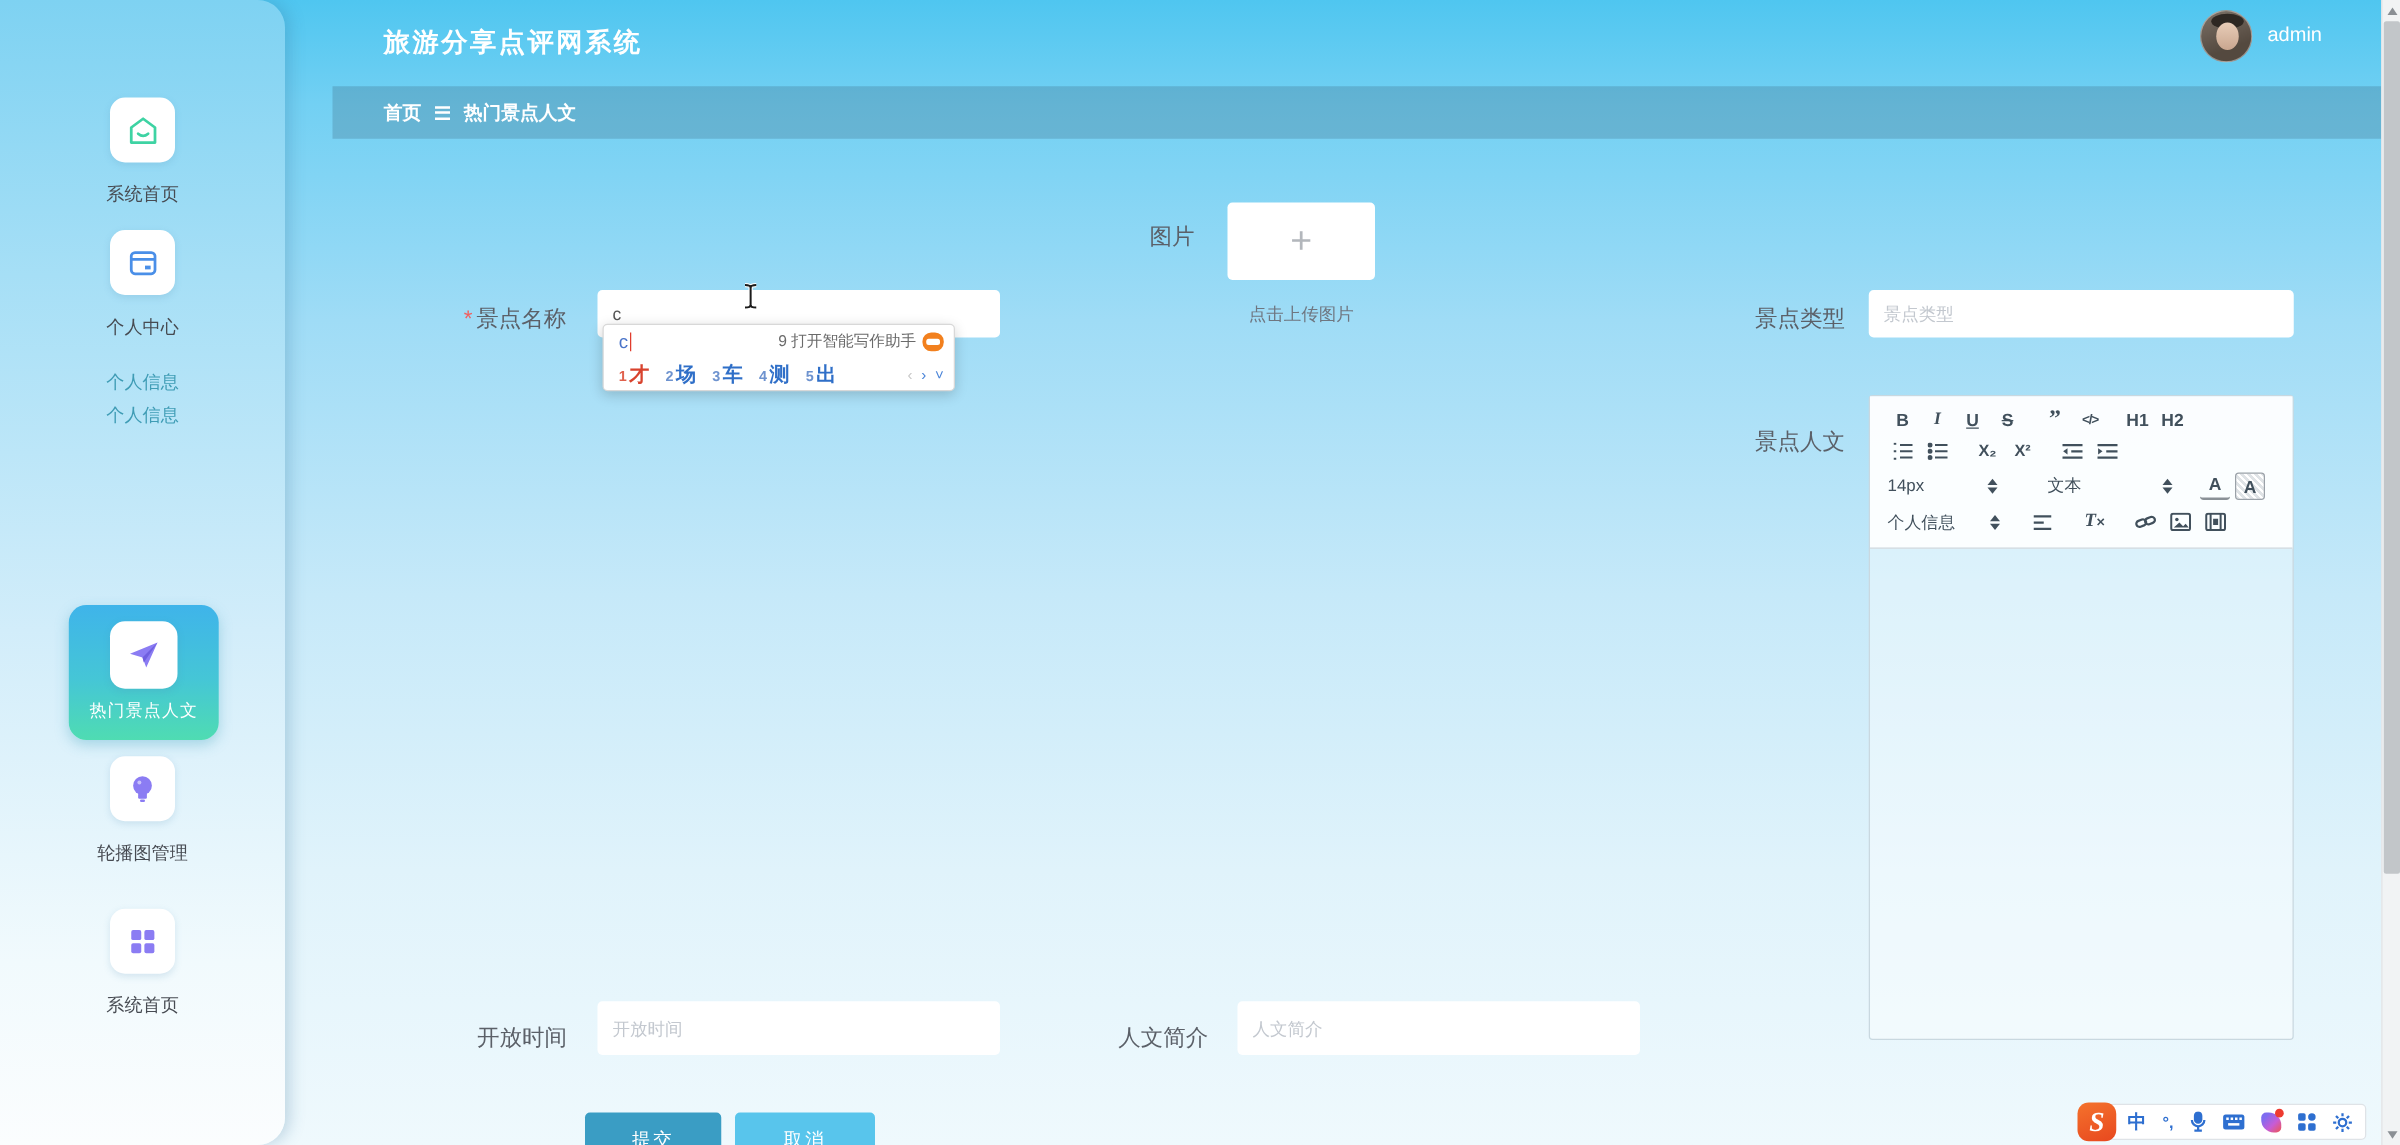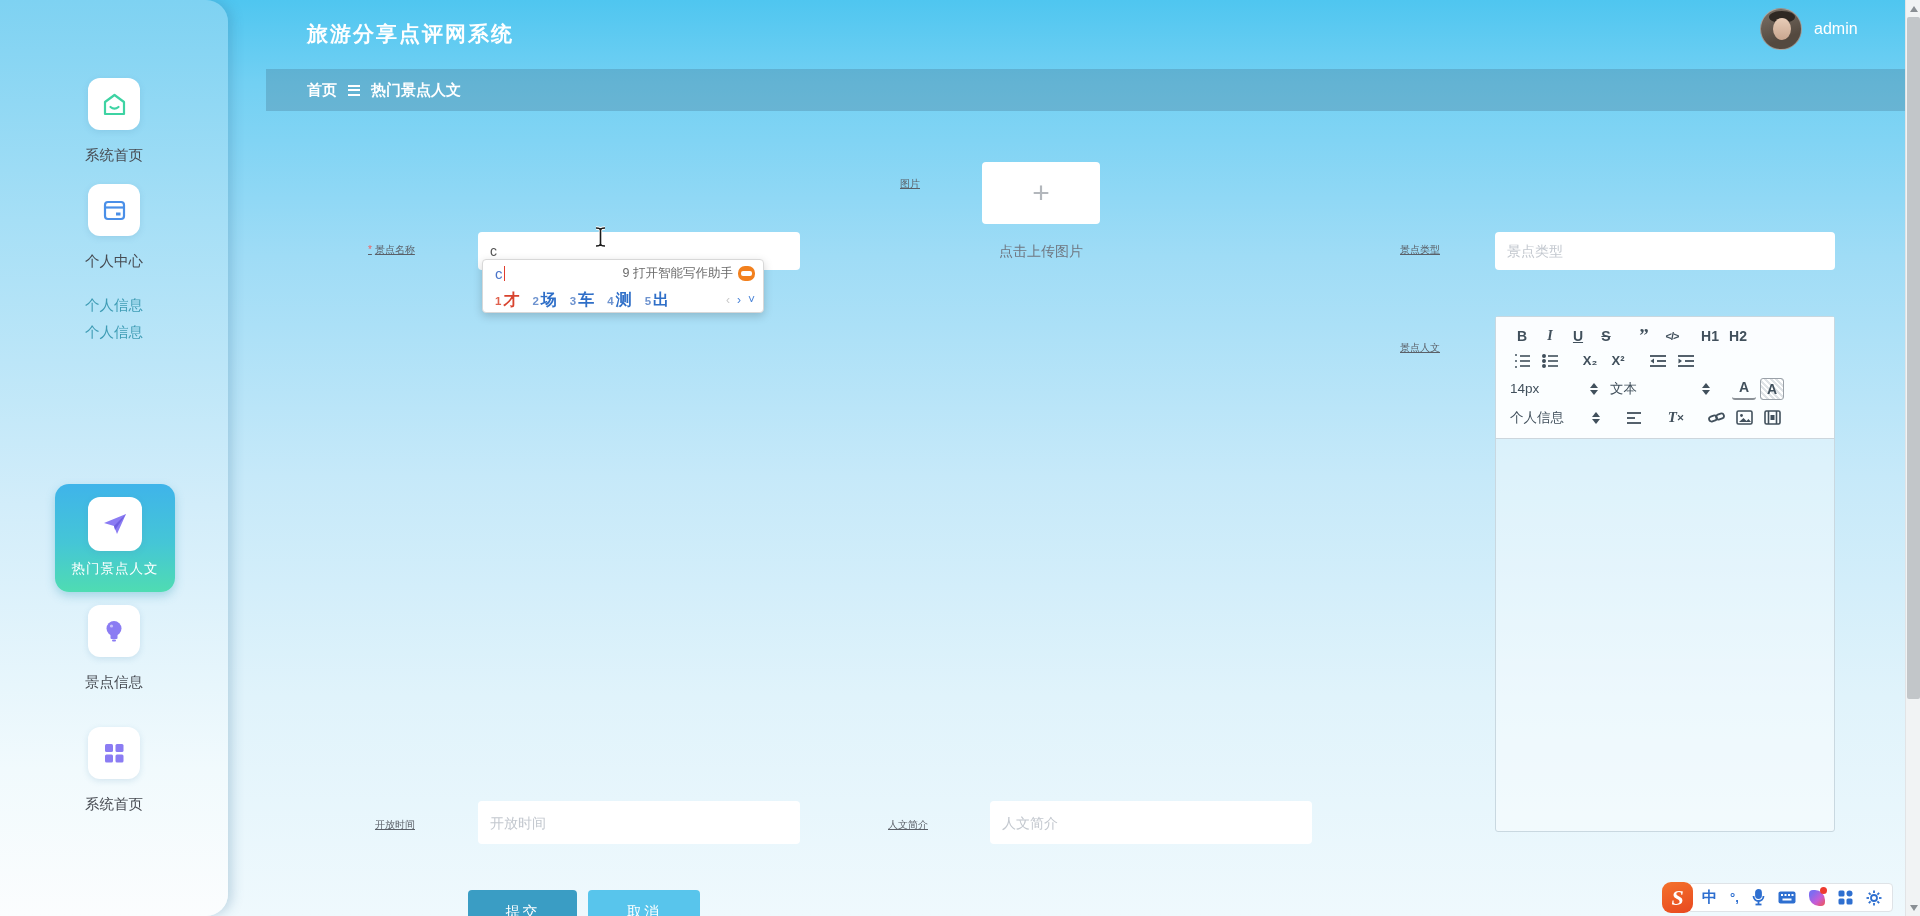--- a/index.html
+++ b/index.html
@@ -33,21 +33,21 @@
   .avatar::before { content:""; position:absolute; left:8px; top:2px; width:26px; height:12px; border-radius:50%; background:#2e2823; }
   .user-name { color:#fff; font-size:16px; }
 
   .breadcrumb { position:absolute; left:266px; top:69px; width:1639px; height:42px;
     background:rgba(62,105,128,.28); display:flex; align-items:center; color:#fff; font-size:15px; font-weight:bold; }
   .breadcrumb .bc-home { margin-left:41px; cursor:pointer; }
   .bc-menu-icon { display:inline-flex; flex-direction:column; gap:2.5px; margin:0 11px; }
   .bc-menu-icon i { display:block; width:12px; height:2px; background:#fff; }
 
   
-  .f-label { position:absolute; font-size:10px; color:#5b6068; text-align:left;text-decoration:underline; }
+  .f-label { position:absolute; font-size:18px; color:#5b6068; text-align:center; }
   .req { color:#f25f5f; margin-right:3px; }
   .f-input { position:absolute; background:#fff; border:none; border-radius:4px; font-size:14px;
     color:#555; padding:0 12px; outline:none; }
   .f-input::placeholder { color:#c3c8cf; }
 
   .upload-box { position:absolute; left:982px; top:162px; width:118px; height:62px; background:#fff;
     border-radius:4px; cursor:pointer; display:flex; align-items:center; justify-content:center; }
   .plus { color:#b3b7bc; font-size:30px; font-weight:200; line-height:1; }
   .upload-hint { position:absolute; left:967px; top:243px; width:148px; text-align:center; font-size:14px; color:#6f7680; }
 
@@ -173,21 +173,21 @@
 
     <div class="side-item" style="top:605px;">
       <span class="icon-box">
         <svg width="26" height="26" viewBox="0 0 26 26" fill="#8b7cf3">
           <circle cx="13" cy="10.5" r="7.5"></circle>
           <rect x="9.5" y="16.5" width="7" height="4.5" rx="1"></rect>
           <rect x="11" y="21.5" width="4" height="2" rx="1"></rect>
           <circle cx="10.5" cy="8" r="1.6" fill="#c9c2fa"></circle>
         </svg>
       </span>
-      <span class="side-label">景点信息</span>
+      <span class="side-label">轮播图管理</span>
     </div>
 
     <div class="side-item" style="top:727px;">
       <span class="icon-box">
         <svg width="26" height="26" viewBox="0 0 26 26" fill="#8b7cf3">
           <rect x="4" y="4" width="8" height="8" rx="1.5"></rect>
             <rect x="14.5" y="4" width="8" height="8" rx="1.5"></rect>
           <rect x="4" y="14.5" width="8" height="8" rx="1.5"></rect>
             <rect x="14.5" y="14.5" width="8" height="8" rx="1.5"></rect>
         </svg>
@@ -316,21 +316,21 @@
         </span>
       </div>
       <div class="ed-row" style="margin-top:3px;">
         <span class="ed-sel" style="width:88px;">
           <span>14px</span>
           <span class="stepper">
               <i class="up"></i>
               <i class="dn"></i>
             </span>
         </span>
-        <span class="ed-sel" style="width:100px; margin-left:8px;">
+        <span class="ed-sel" style="width:100px; margin-left:36px;">
           <span>文本</span>
           <span class="stepper">
               <i class="up"></i>
               <i class="dn"></i>
             </span>
         </span>
         <span class="ed-btn ed-color" style="margin-left:18px;">A</span>
         <span class="ed-btn ed-bg">A</span>
       </div>
       <div class="ed-row" style="margin-top:4px;">

